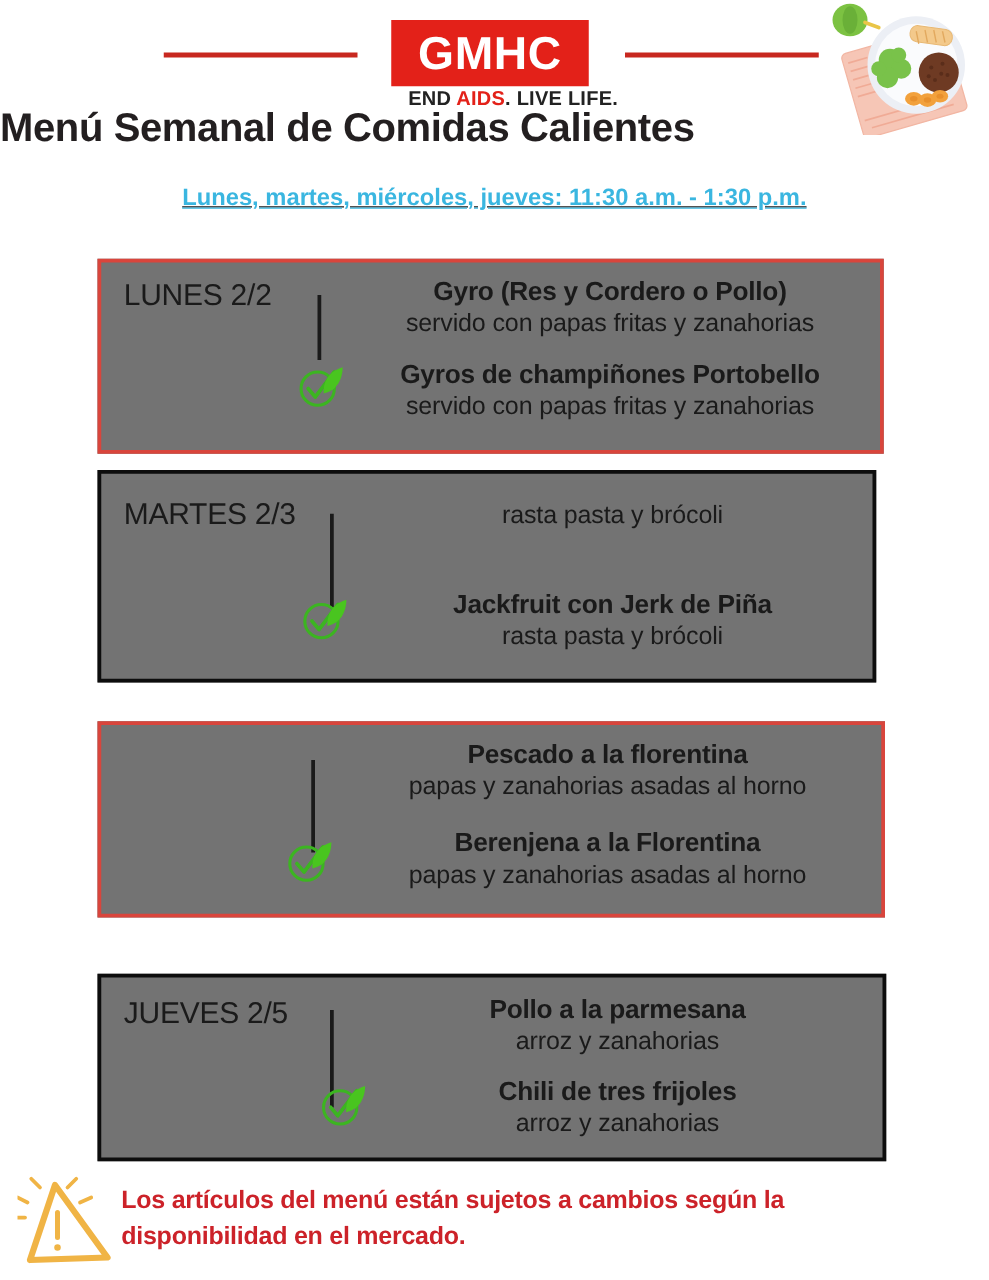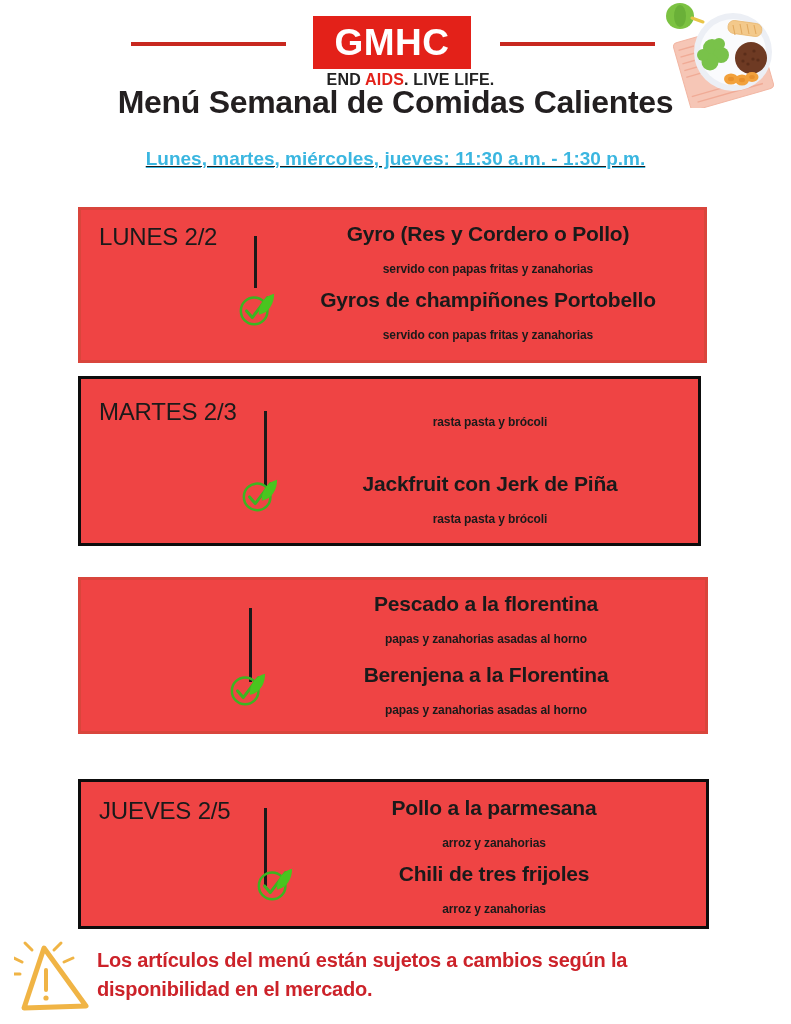--- a/index.html
+++ b/index.html
@@ -68,21 +68,21 @@
     color: #222222;
     margin-left: 15px;
   }
   .tagline .aids { color: #e32119; }
 
   .page-title {
     position: absolute;
     top: 84px;
     left: 0;
     width: 791px;
-    text-align: center;
+    text-align: left;
     font-size: 32px;
     font-weight: 700;
     color: #231f20;
     letter-spacing: -0.3px;
   }
 
   .subtitle {
     position: absolute;
     top: 148px;
     left: 0;
@@ -105,21 +105,21 @@
     top: 0px;
     width: 130px;
     height: 108px;
   }
 
   
   .card {
     position: absolute;
     left: 78px;
     box-sizing: border-box;
-    background: #ef4444;
+    background: #737373;
   }
   .card.red   { border: 3px solid #d9453c; }
   .card.black { border: 3px solid #0d0d0d; }
 
   .card-inner {
     position: relative;
     height: 100%;
     width: 100%;
   }
   .day-label {
@@ -154,25 +154,25 @@
     text-align: center;
   }
   .meal-name {
     font-size: 21px;
     font-weight: 700;
     color: #1a1a1a;
     line-height: 1.15;
     letter-spacing: -0.2px;
   }
   .meal-side {
-    font-size: 12px;
-    font-weight: 700;
+    font-size: 20px;
+    font-weight: 400;
     color: #1a1a1a;
     line-height: 1.2;
-    margin-top: 16px;
+    margin-top: 1px;
     letter-spacing: -0.1px;
   }
 
   .veg-icon {
     position: absolute;
     width: 38px;
     height: 38px;
   }
 
   

